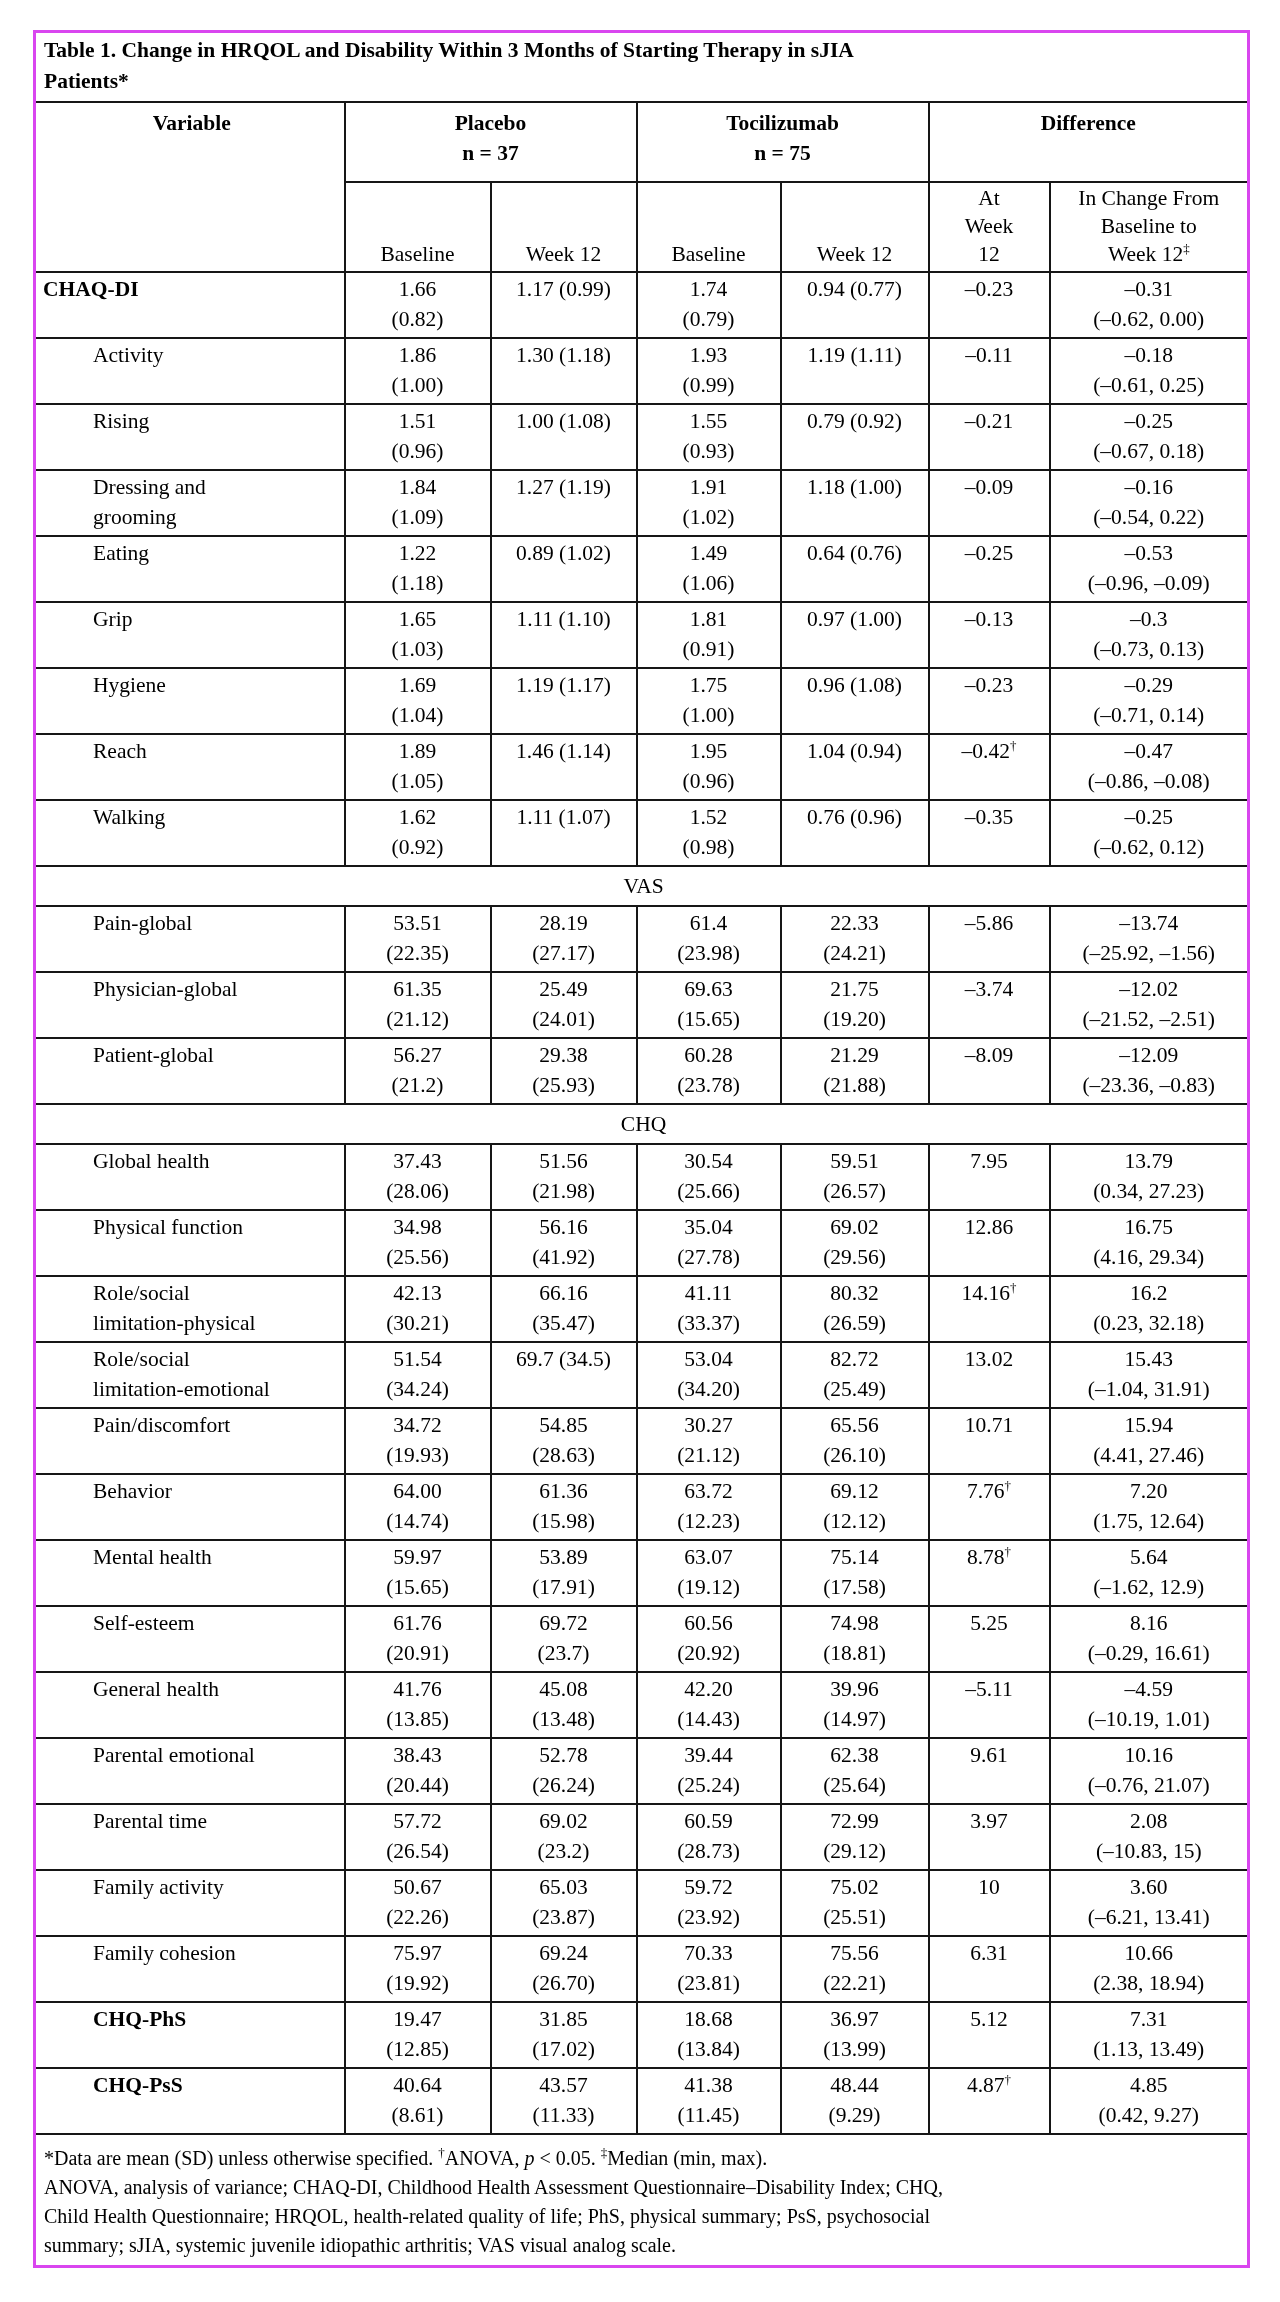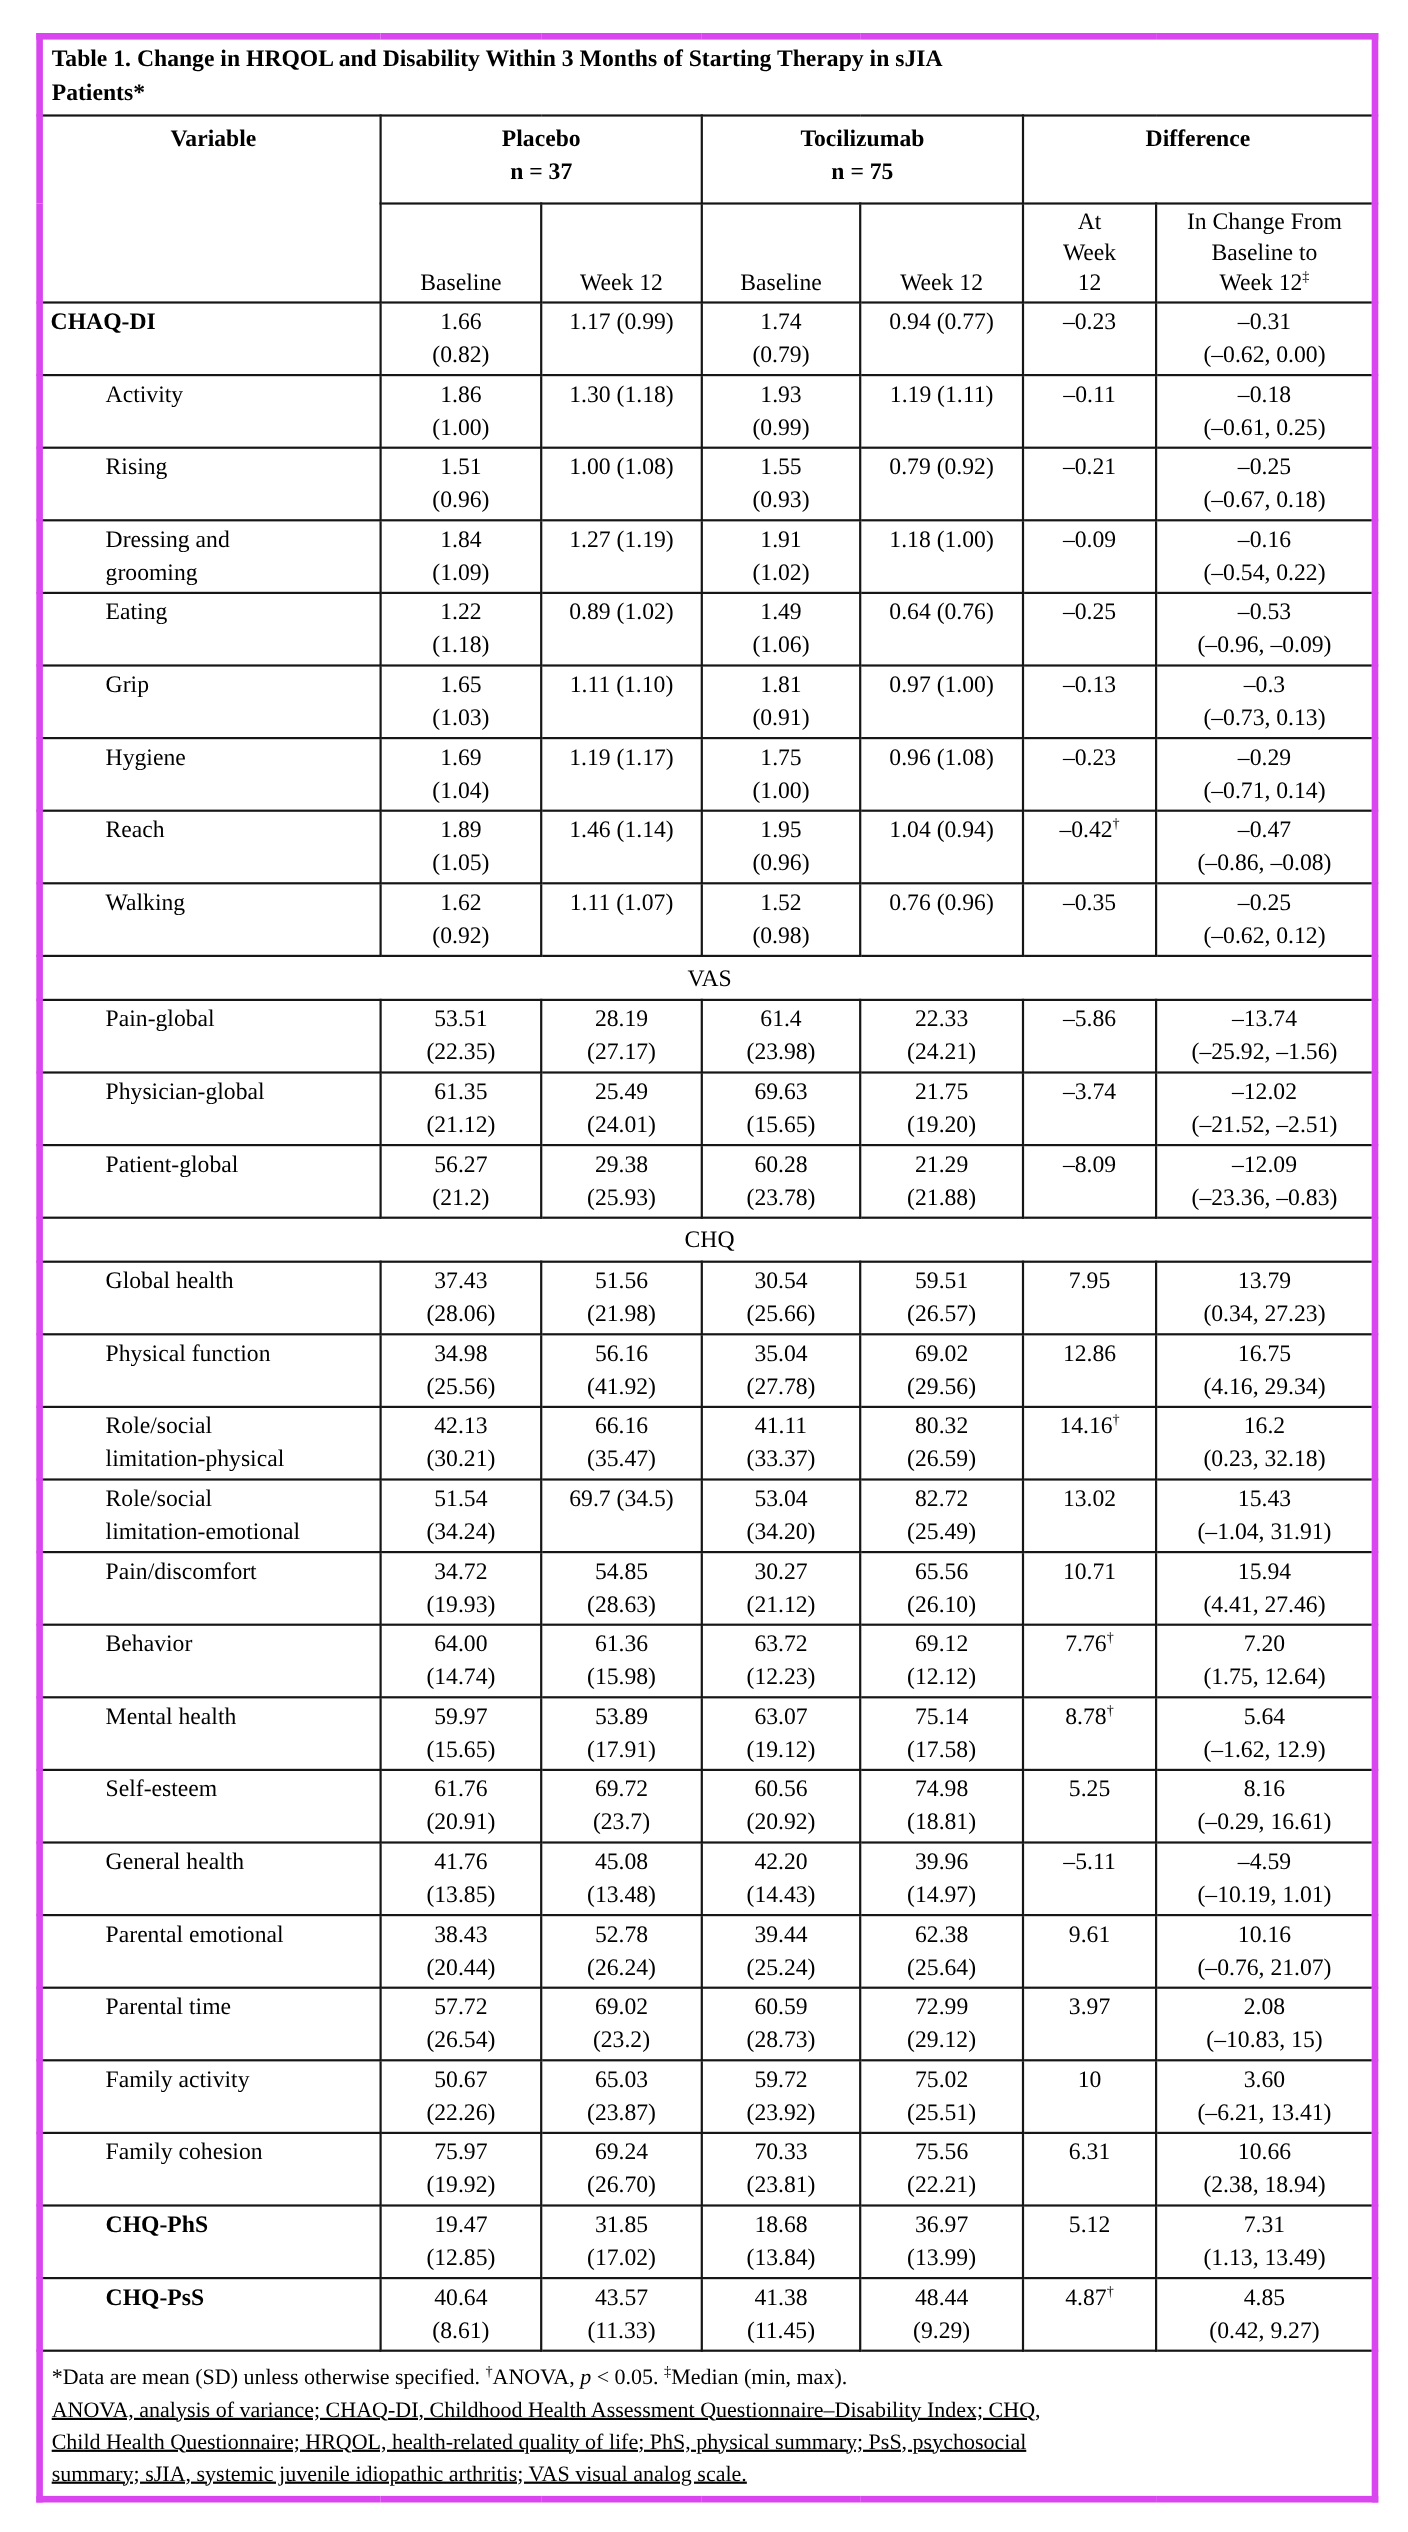--- a/index.html
+++ b/index.html
@@ -10,21 +10,21 @@
     overflow: hidden;
     font-family: "Liberation Serif", "DejaVu Serif", serif;
     color: #000;
   }
   .page { padding: 30px 0 0 33px; }
 
   table.t1 {
     border-collapse: collapse;
     table-layout: fixed;
     width: 1214px;
-    border: 6px solid #d946ef;
+    border: 3px solid #d946ef;
   }
   .t1 th, .t1 td {
     border: 2px solid #161616;
     white-space: pre-line;
     font-size: 21.5px;
     line-height: 30px;
     vertical-align: top;
     padding: 1px 3px;
   }
 
@@ -62,21 +62,21 @@
   sup { font-size: 0.6em; line-height: 0; }
 
   
   td.foot {
     text-align: left;
     font-size: 20px;
     line-height: 29px;
     padding: 3px 8px 5px 8px;
     white-space: normal;
   }
-  .fabbr { white-space: pre-line; text-decoration: underline; }
+  .fabbr { white-space: pre-line; }
   .ital { font-style: italic; }
   .fsup { vertical-align: super; font-size: 13px; }
 </style>
 </head>
 <body>
 
 <div class="page">
   <table class="t1">
     <colgroup>
       <col style="width:310px">

